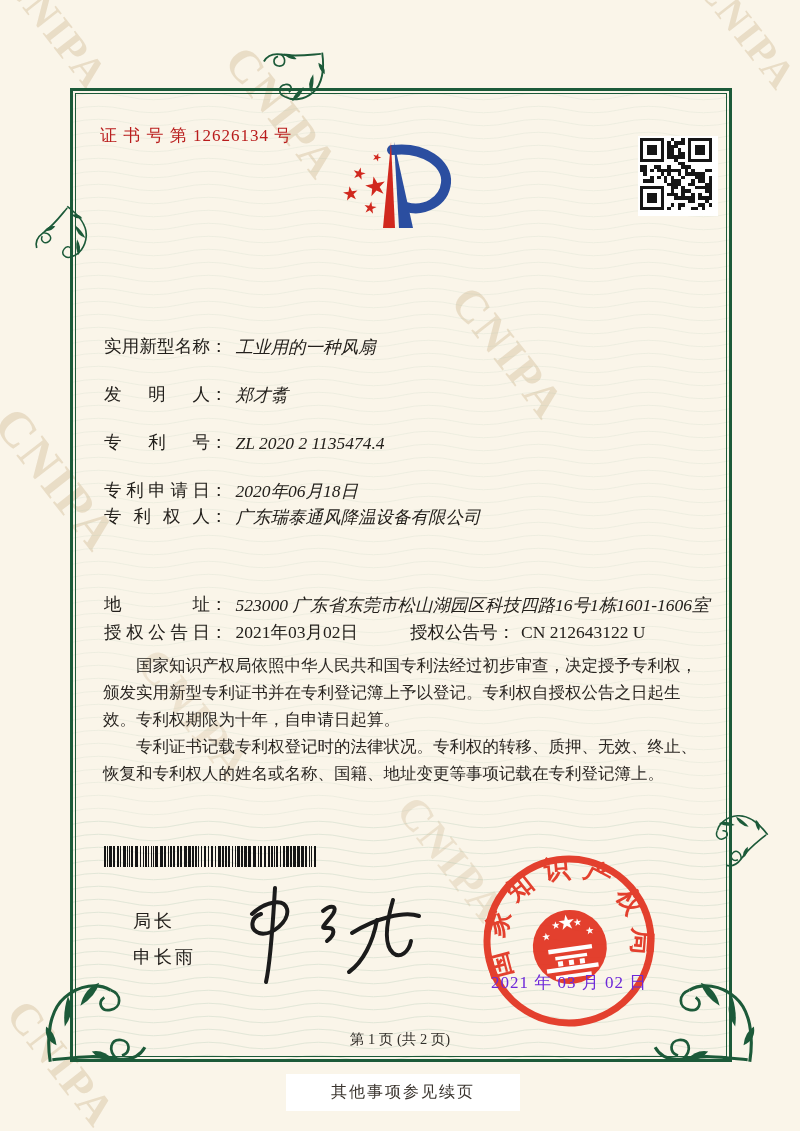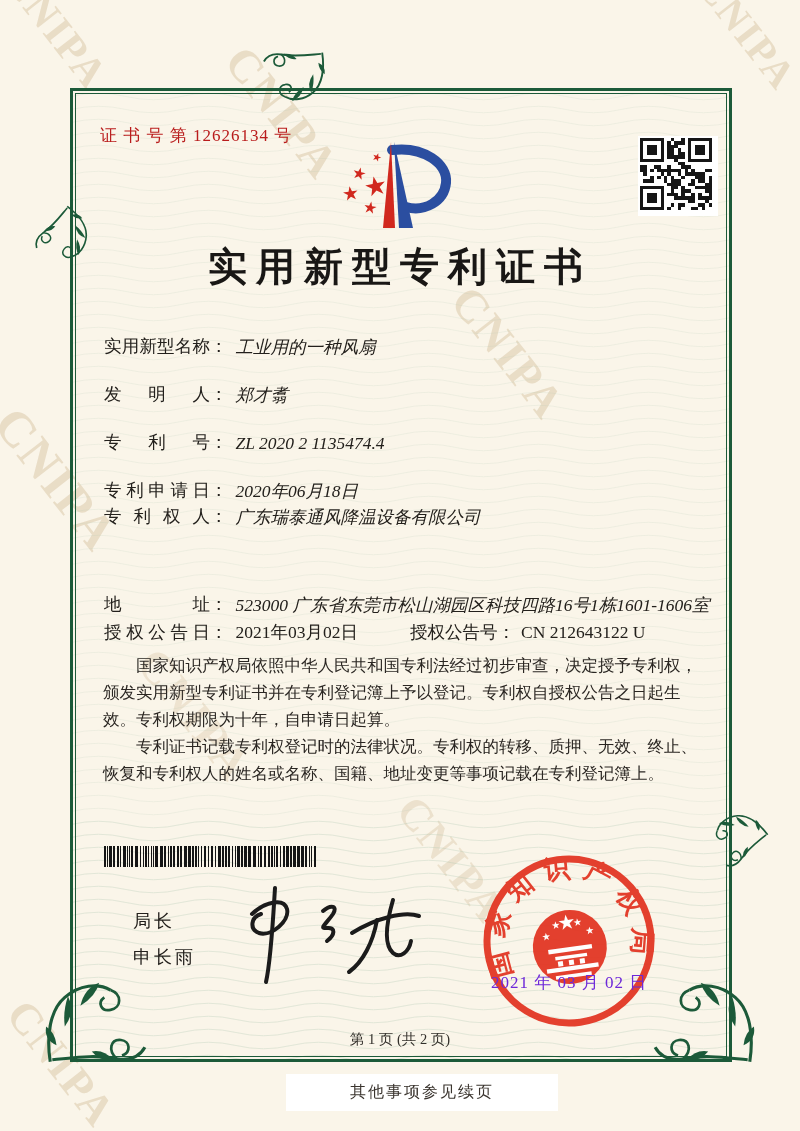--- a/index.html
+++ b/index.html
@@ -101,21 +101,21 @@
 
   .seal{position:absolute;left:481px;top:853px;width:176px;height:176px;z-index:4;}
   .seal-date{
     position:absolute;left:481px;top:971px;width:176px;
     text-align:center;font-size:17px;letter-spacing:1px;color:#6d28d9;z-index:5;
   }
 
   .page-info{position:absolute;left:0;right:0;top:1030px;text-align:center;font-size:14.5px;color:#33302b;}
 
   .cont-note{
-    position:absolute;left:286px;top:1074px;width:272px;height:37px;
+    position:absolute;left:286px;top:1074px;width:234px;height:37px;
     background:#ffffff;
     display:flex;align-items:center;justify-content:center;
     font-size:16px;letter-spacing:2px;color:#3a342e;z-index:5;
   }
 </style>
 </head>
 <body>
 
 <div class="stage">
 
@@ -414,21 +414,20 @@
       <span class="star s3">★</span>
       <span class="star s4">★</span>
       <span class="star s5">★</span>
       <svg width="126" height="98" viewBox="0 0 126 98">
         <path d="M50,12 C82,8 106,26 104,45 C102,64 82,74 64,69" fill="none" stroke="#2b4ea0" stroke-width="10" stroke-linecap="round"></path>
         <polygon points="49,4 41,90 53,90" fill="#d1281e"></polygon>
         <polygon points="52,4 57,90 71,90" fill="#2b4ea0"></polygon>
       </svg>
     </div>
 
-    <div class="title">实用新型专利证书</div>
 
     <div class="row r0">
       <span class="lbl">实用新型名称</span><span class="colon">：</span><span class="val">工业用的一种风扇</span>
     </div>
     <div class="row r1">
       <span class="lbl">发明人</span><span class="colon">：</span><span class="val">郑才翥</span>
     </div>
     <div class="row r2">
       <span class="lbl">专利号</span><span class="colon">：</span><span class="val">ZL 2020 2 1135474.4</span>
     </div>

